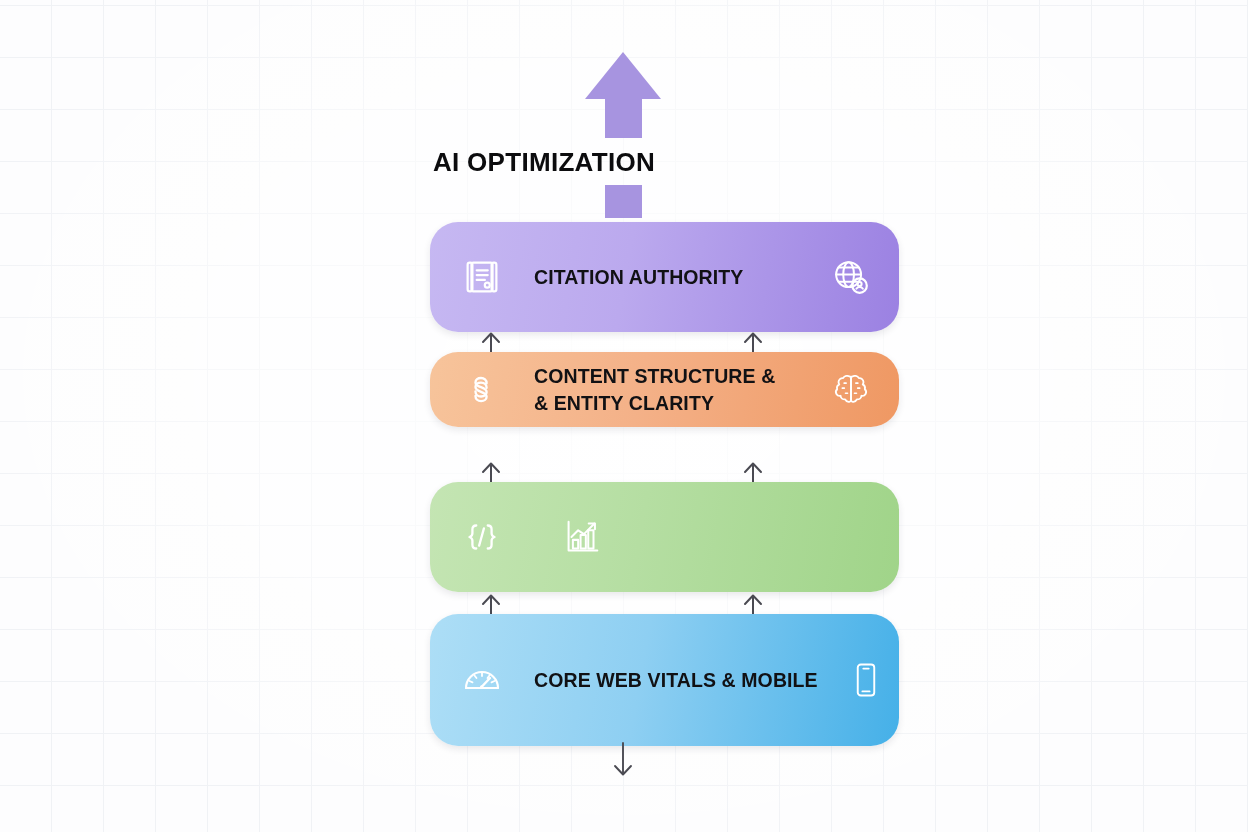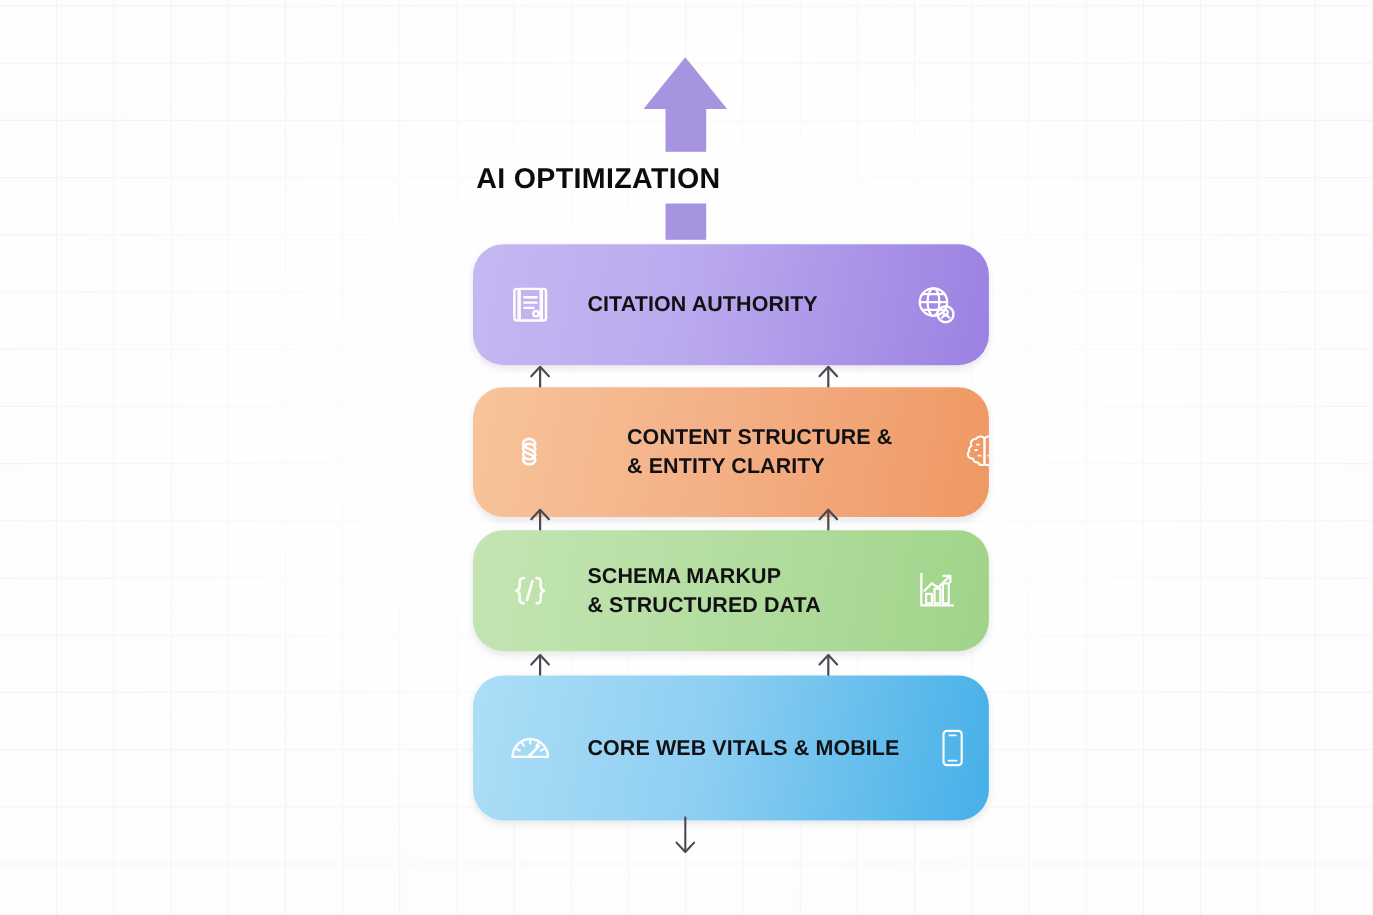--- a/index.html
+++ b/index.html
@@ -107,21 +107,21 @@
   .layer-icon-right {
     width: 96px;
     flex: 0 0 96px;
     display: flex;
     align-items: center;
     justify-content: center;
   }
   .layer svg { display: block; }
 
   #layer-citation  { top: 222px; height: 110px; background: linear-gradient(100deg, #c6b8f2 0%, #bba9ee 42%, #9b81e2 100%); }
-  #layer-content   { top: 352px; height: 118px; background: linear-gradient(100deg, #f7c49b 0%, #f4b188 45%, #ef9863 100%); gap: 36px; }
+  #layer-content   { top: 352px; height: 75px; background: linear-gradient(100deg, #f7c49b 0%, #f4b188 45%, #ef9863 100%); }
   #layer-schema    { top: 482px; height: 110px; background: linear-gradient(100deg, #c4e5b3 0%, #b5dea2 45%, #a0d489 100%); }
   #layer-vitals    { top: 614px; height: 132px; background: linear-gradient(100deg, #addef6 0%, #8ecff2 45%, #45b0e8 100%); }
 
   
   .connector {
     position: absolute;
     width: 26px;
     height: 34px;
   }
   .connector svg { display: block; }
@@ -223,24 +223,20 @@
     </svg>
   </div>
 
   <div class="layer" id="layer-schema">
     <div class="layer-icon-left">
       <svg width="46" height="46" viewBox="0 0 48 48" fill="none" stroke="#ffffff" stroke-width="2.4" stroke-linecap="round" stroke-linejoin="round">
         <path d="M18 12c-3 0-4 1.6-4 4v4c0 2-1 3.2-3 4 2 .8 3 2 3 4v4c0 2.4 1 4 4 4"></path>
         <path d="M30 12c3 0 4 1.6 4 4v4c0 2 1 3.2 3 4-2 .8-3 2-3 4v4c0 2.4-1 4-4 4"></path>
         <line x1="26" y1="15" x2="21" y2="33"></line>
       </svg>
-    </div>
-    <div class="layer-text">
-      <span class="tline">SCHEMA MARKUP</span>
-      <span class="tline">&amp; STRUCTURED DATA</span>
     </div>
     <div class="layer-icon-right">
       <svg width="46" height="46" viewBox="0 0 48 48" fill="none" stroke="#ffffff" stroke-width="2.1" stroke-linecap="round" stroke-linejoin="round">
         <polyline points="10,8 10,38 40,38"></polyline>
         <rect x="14.5" y="27" width="5.5" height="9"></rect>
         <rect x="22.5" y="22" width="5.5" height="14"></rect>
         <rect x="30.5" y="17" width="5.5" height="19"></rect>
         <polyline points="13,24 20,17 26,21 37,10"></polyline>
         <polyline points="31,10 37.5,10 37.5,16"></polyline>
       </svg>

